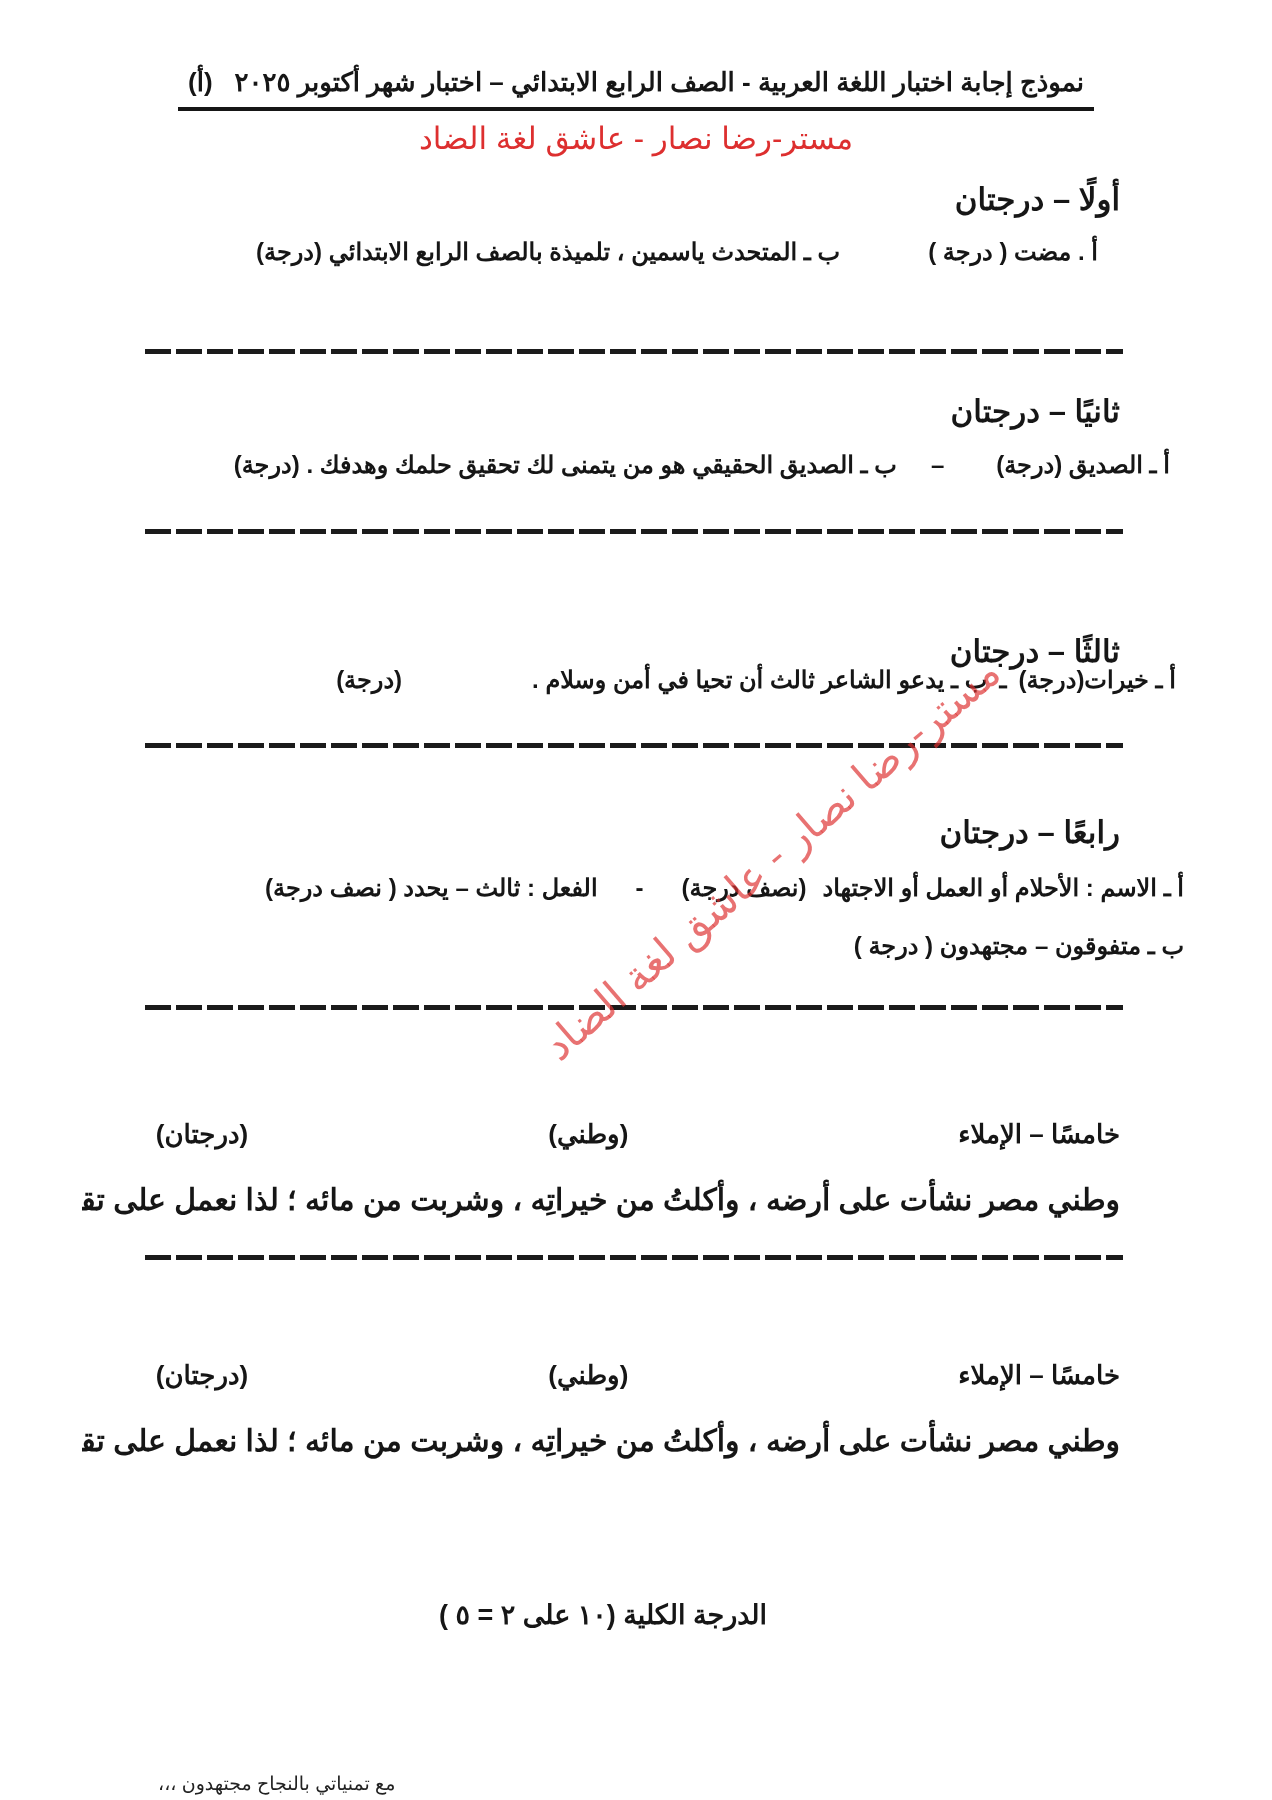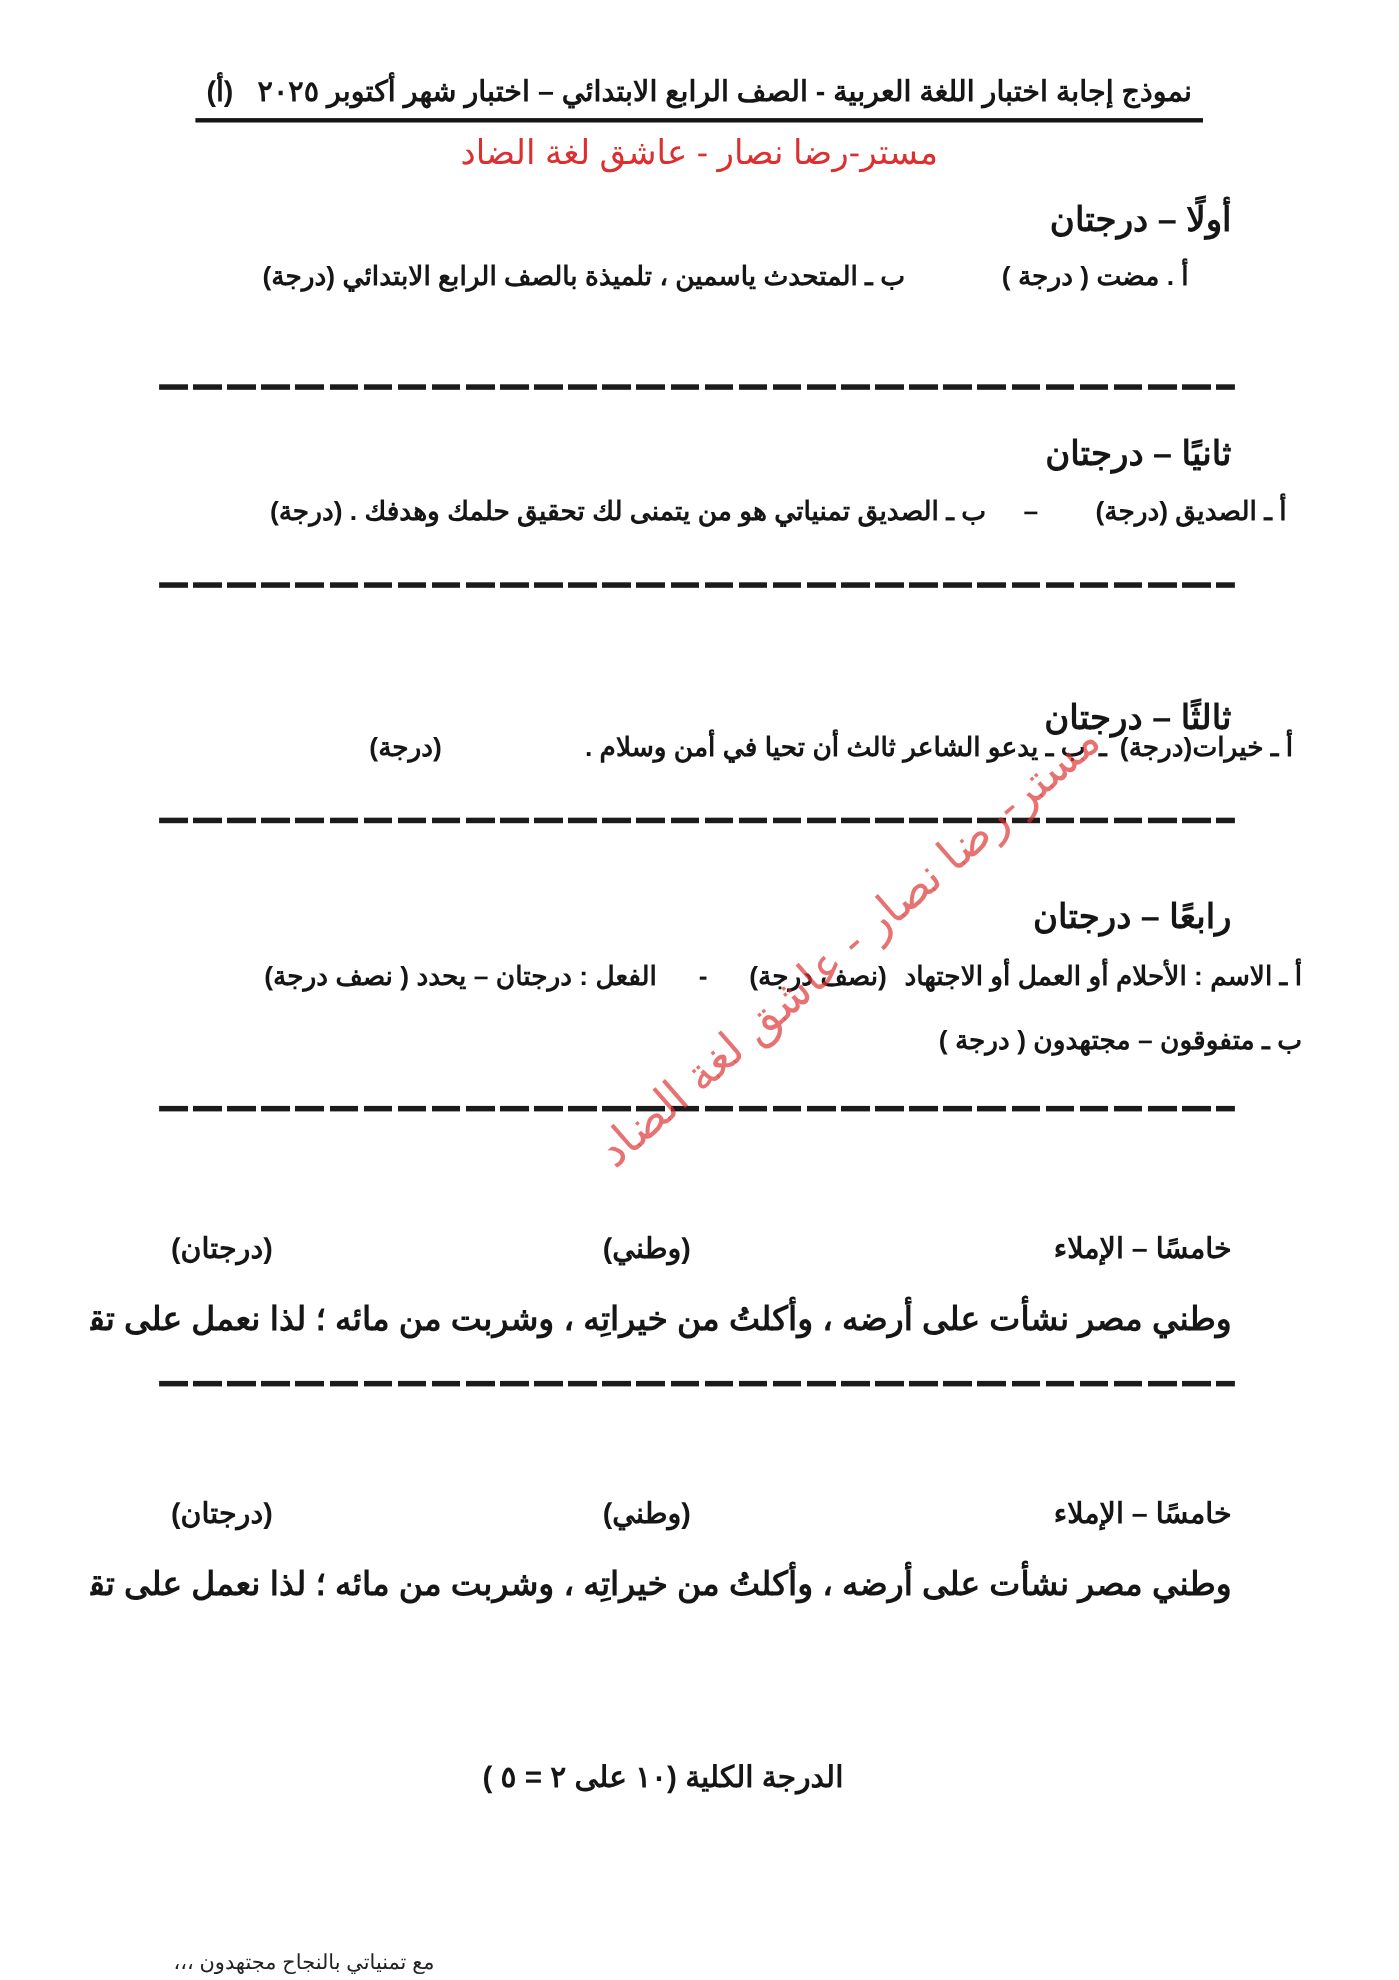--- a/index.html
+++ b/index.html
@@ -75,40 +75,40 @@
 <div class="page">
 
   <div class="abs title-wrap">
     <span class="title">
       <span>نموذج إجابة اختبار اللغة العربية - الصف الرابع الابتدائي – اختبار شهر أكتوبر ٢٠٢٥</span><span class="title-suffix">(أ)</span>
     </span>
   </div>
   <div class="abs subtitle" style="color:#dd2f2f;">مستر-رضا نصار - عاشق لغة الضاد</div>
 
   <div class="abs heading" style="top:164px;">أولًا – درجتان</div>
-  <div class="abs bl" style="top:219px;right:109px;">
+  <div class="abs bl" style="top:219px;right:92px;">
     <span>أ . مضت ( درجة )</span><span class="sp" style="width:88px;"></span><span>ب ـ المتحدث ياسمين ، تلميذة بالصف الرابع الابتدائي (درجة)</span>
   </div>
   <div class="abs divider" style="top:333px;"></div>
 
   <div class="abs heading" style="top:376px;">ثانيًا – درجتان</div>
   <div class="abs bl" style="top:432px;right:20px;">
-    <span>أ ـ الصديق (درجة)</span><span class="sp" style="width:52px;"></span><span>–</span><span class="sp" style="width:34px;"></span><span>ب ـ الصديق تمنياتي هو من يتمنى لك تحقيق حلمك وهدفك . (درجة)</span>
+    <span>أ ـ الصديق (درجة)</span><span class="sp" style="width:52px;"></span><span>–</span><span class="sp" style="width:34px;"></span><span>ب ـ الصديق الحقيقي هو من يتمنى لك تحقيق حلمك وهدفك . (درجة)</span>
   </div>
   <div class="abs divider" style="top:513px;"></div>
 
   <div class="abs heading" style="top:616px;">ثالثًا – درجتان</div>
   <div class="abs bl" style="top:647px;right:14px;">
     <span>أ ـ خيرات(درجة)</span><span class="sp" style="width:12px;"></span><span>ـ</span><span class="sp" style="width:12px;"></span><span>ب ـ يدعو الشاعر ثالث أن تحيا في أمن وسلام .</span><span class="sp" style="width:130px;"></span><span>(درجة)</span>
   </div>
   <div class="abs divider" style="top:727px;"></div>
 
   <div class="abs heading" style="top:797px;">رابعًا – درجتان</div>
   <div class="abs bl" style="top:855px;right:6px;">
-    <span>أ ـ الاسم : الأحلام أو العمل أو الاجتهاد</span><span class="sp" style="width:16px;"></span><span>(نصف درجة)</span><span class="sp" style="width:38px;"></span><span>-</span><span class="sp" style="width:38px;"></span><span>الفعل : درجتان – يحدد ( نصف درجة)</span>
+    <span>أ ـ الاسم : الأحلام أو العمل أو الاجتهاد</span><span class="sp" style="width:16px;"></span><span>(نصف درجة)</span><span class="sp" style="width:38px;"></span><span>-</span><span class="sp" style="width:38px;"></span><span>الفعل : ثالث – يحدد ( نصف درجة)</span>
   </div>
   <div class="abs bl" style="top:913px;right:6px;">
     <span>ب ـ متفوقون – مجتهدون ( درجة )</span>
   </div>
   <div class="abs divider" style="top:989px;"></div>
 
   <div class="abs row5" style="top:1102px;">
     <span>خامسًا – الإملاء</span>
     <span class="fsp" style="width:330px;"></span>
     <span>(وطني)</span>

